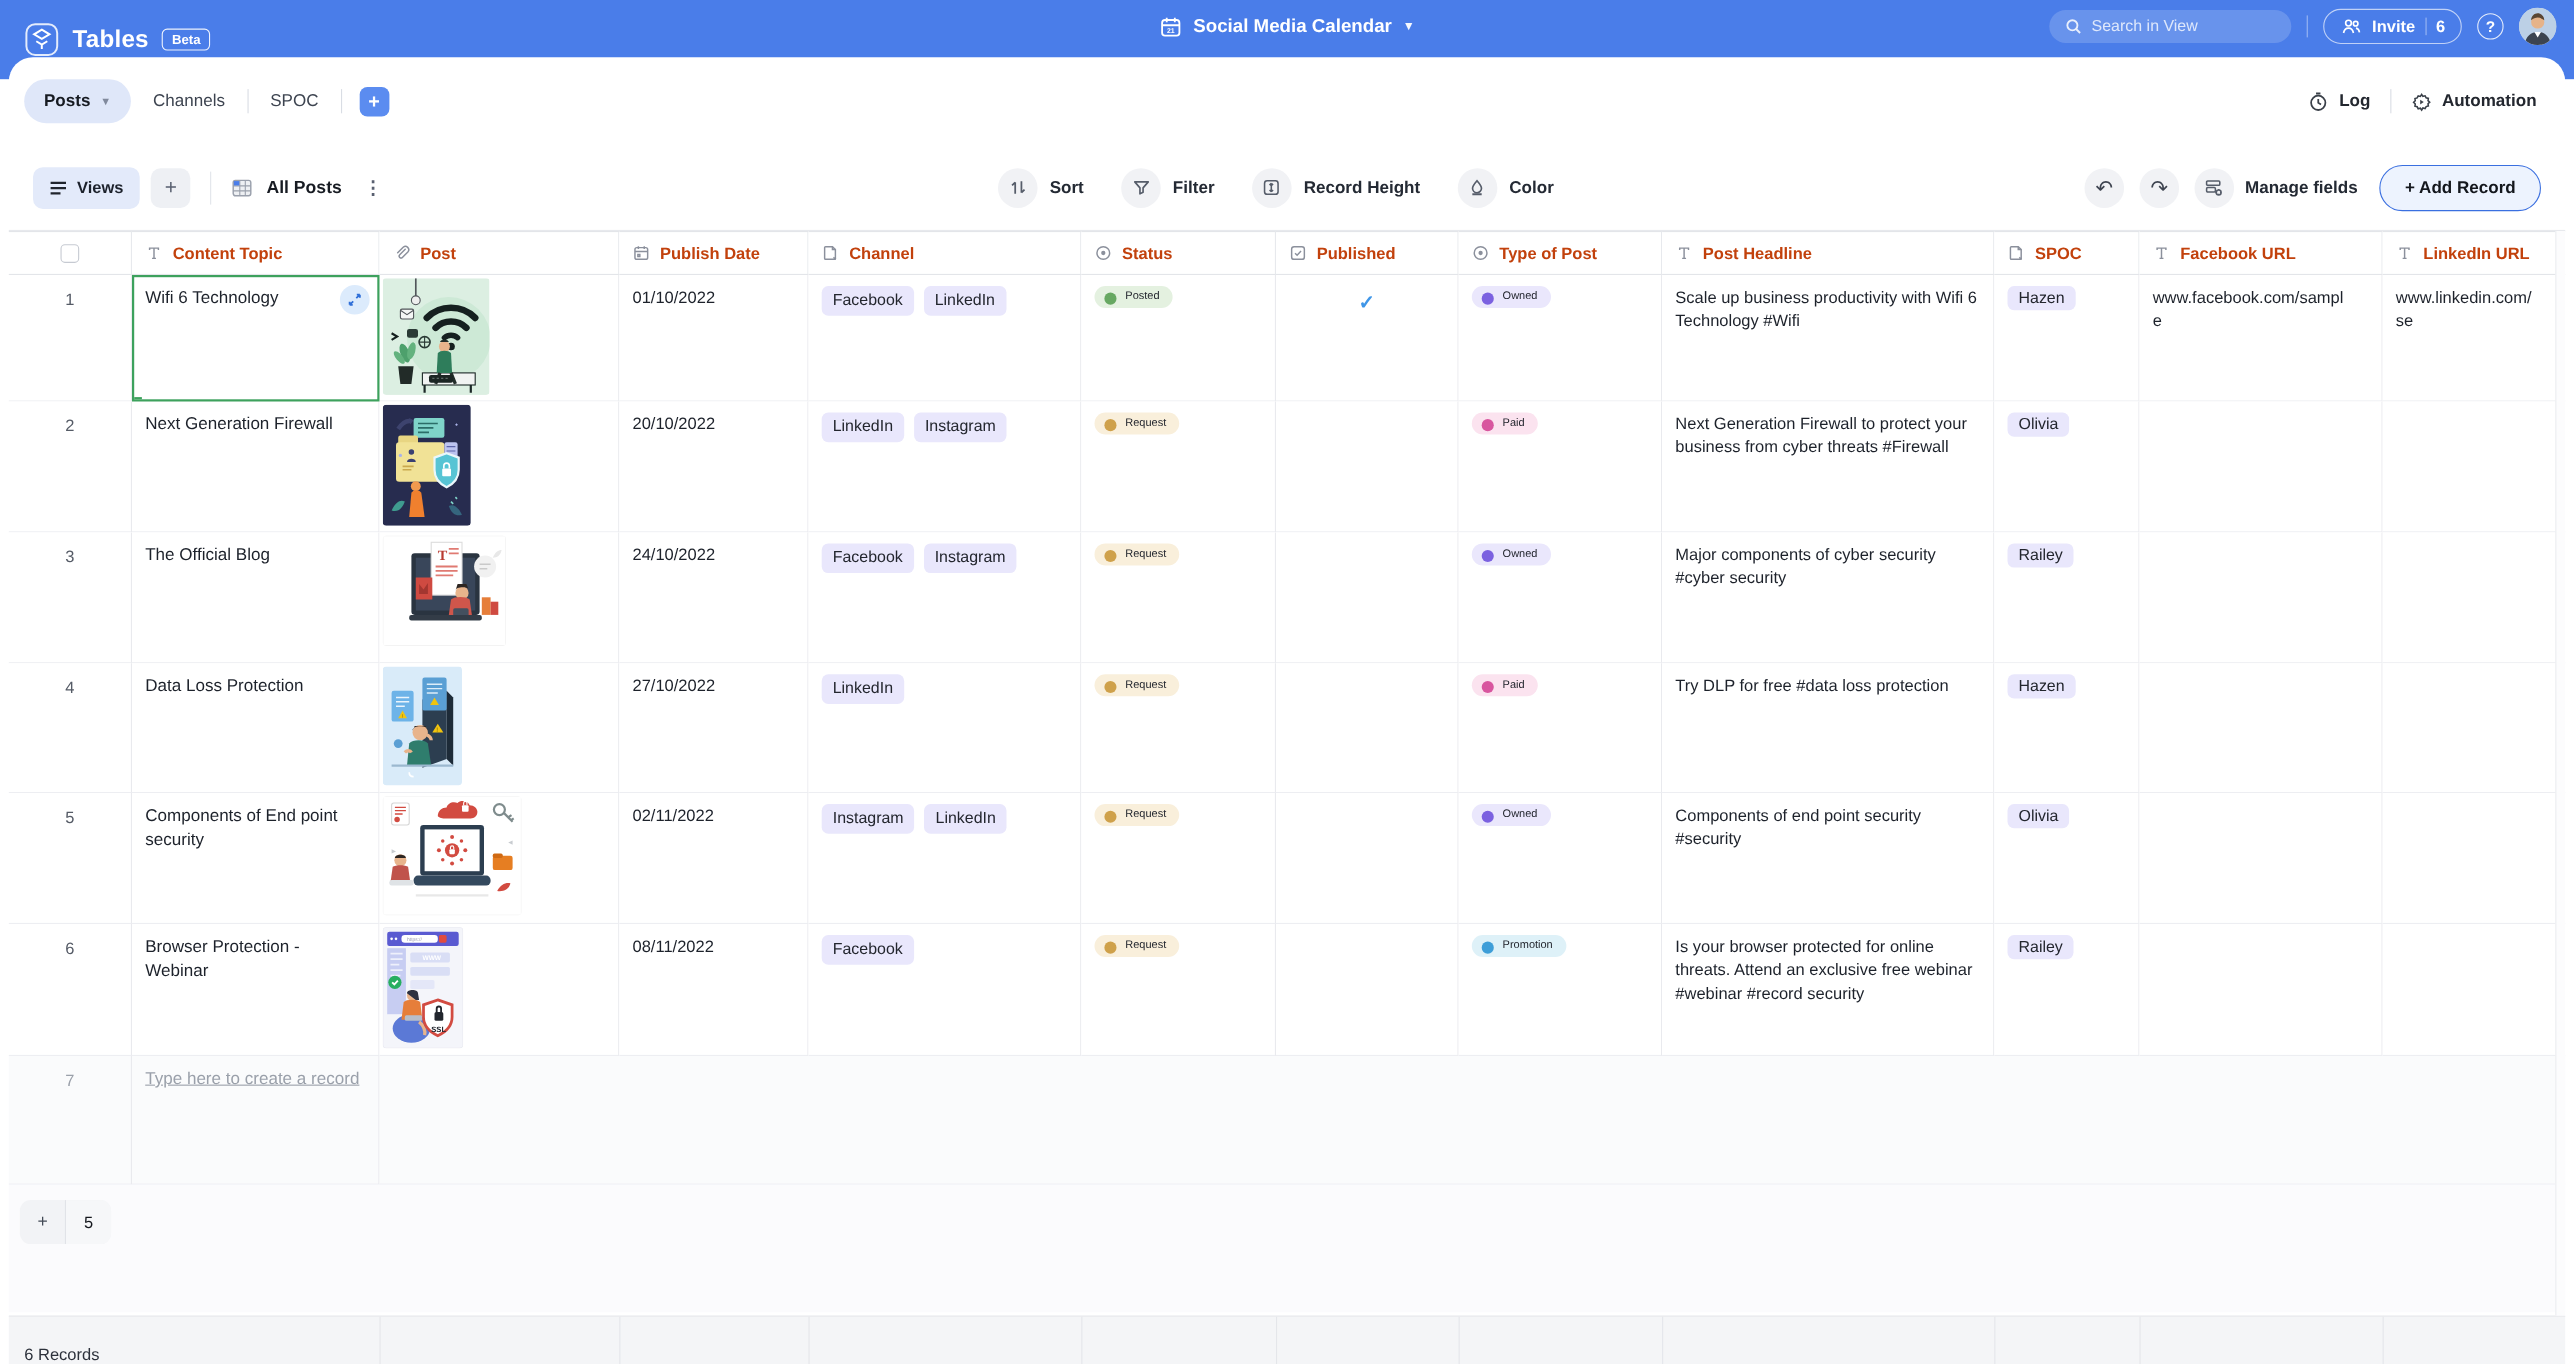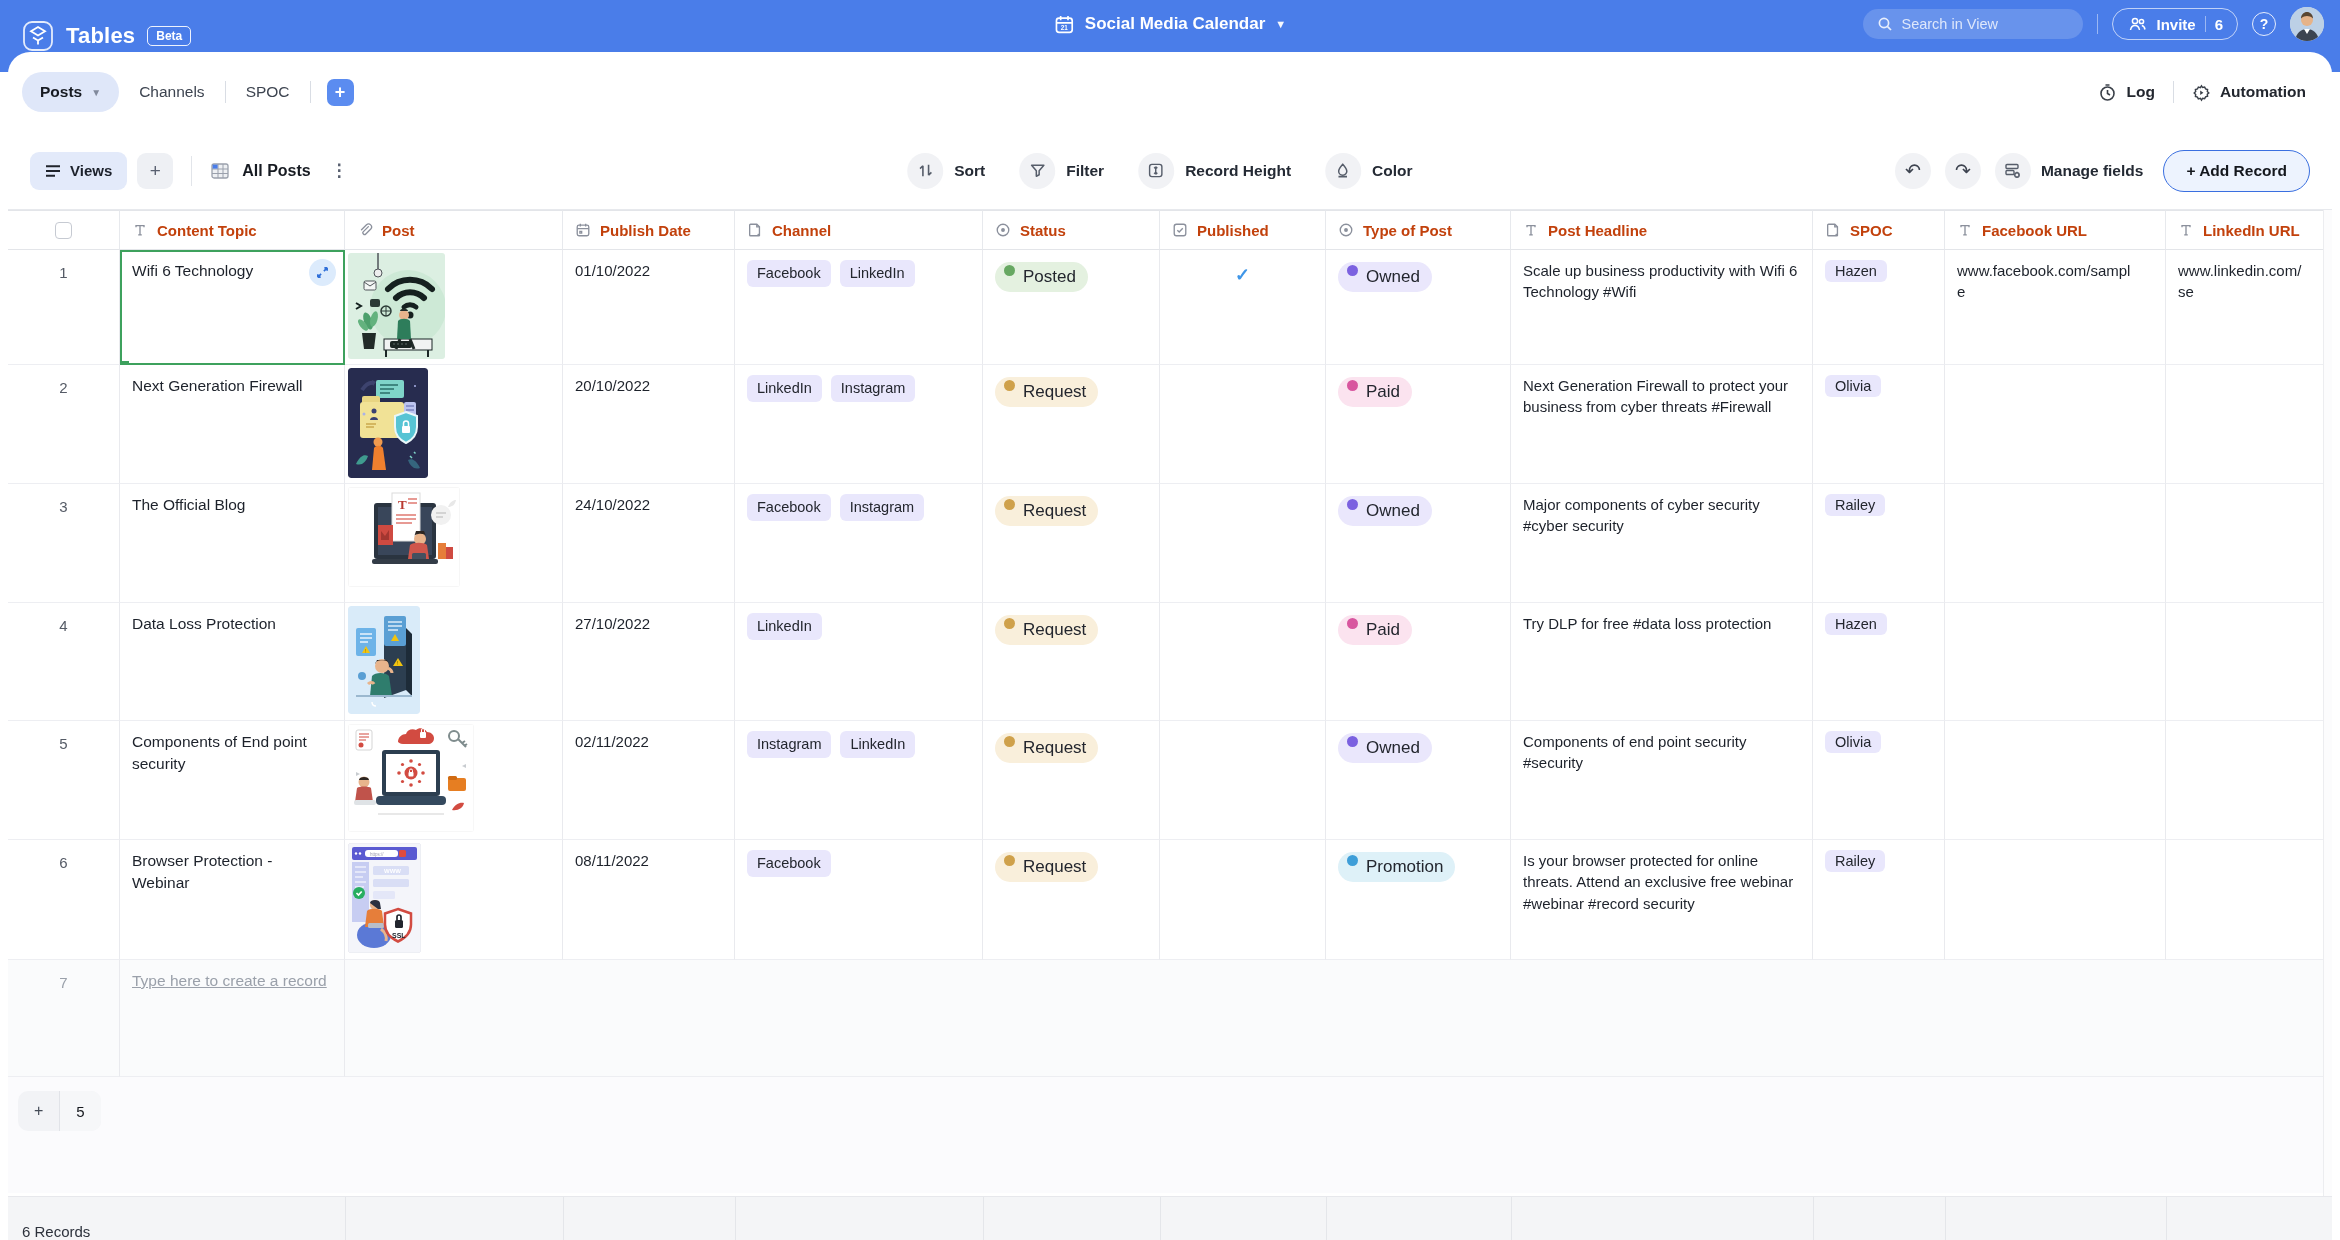--- a/index.html
+++ b/index.html
@@ -57,21 +57,21 @@
   .c:last-child { border-right:none; }
   .cnum { text-align:center; color:#555b66; padding-top:12px; }
   .cimg { padding:3px 3px; }
   .cimg svg { display:block; border-radius:3px; }
   .topic { font-size:15.5px; }
   .sel { position:relative; border:2px solid #3da15d; padding:8px 10px; }
   .sel::after { content:""; position:absolute; left:-2px; bottom:-3px; width:9px; height:5px; background:#3da15d; }
   .expand { position:absolute; top:7px; right:7px; width:27px; height:27px; border-radius:50%; background:#dcebfc; color:#2f6fd8; display:flex; align-items:center; justify-content:center; cursor:pointer; }
   .chips { display:flex; gap:9px; flex-wrap:wrap; }
   .chip { background:#e9e7fc; border-radius:6px; padding:3px 10px; font-size:14.5px; color:#23262e; white-space:nowrap; }
-  .pill { display:inline-flex; align-items:flex-start; gap:8px; border-radius:999px; padding:3px 12px 3px 9px; font-size:17px; color:#23262e; white-space:nowrap; }
+  .pill { display:inline-flex; align-items:flex-end; gap:8px; border-radius:999px; padding:3px 12px 3px 9px; font-size:10px; color:#23262e; white-space:nowrap; }
   .dot { width:11px; height:11px; border-radius:50%; flex:none; }
   .st-posted { background:#e4f1e0; } .st-posted .dot { background:#67a862; }
   .st-request { background:#f9efdb; } .st-request .dot { background:#cfa14b; }
   .ty-owned { background:#eae7fc; } .ty-owned .dot { background:#7b61e0; }
   .ty-paid { background:#fbe3ef; } .ty-paid .dot { background:#d8569f; }
   .ty-promotion { background:#def1f8; } .ty-promotion .dot { background:#3e9ed8; }
   .cpub { text-align:center; padding-top:13px; }
   .check { color:#3f96e8; font-size:18px; font-weight:700; }
   .unchecked { width:18px; height:18px; background:#ebebed; border-radius:4px; margin:0 auto; }
   .curl { word-break:break-all; padding-right:34px; }

